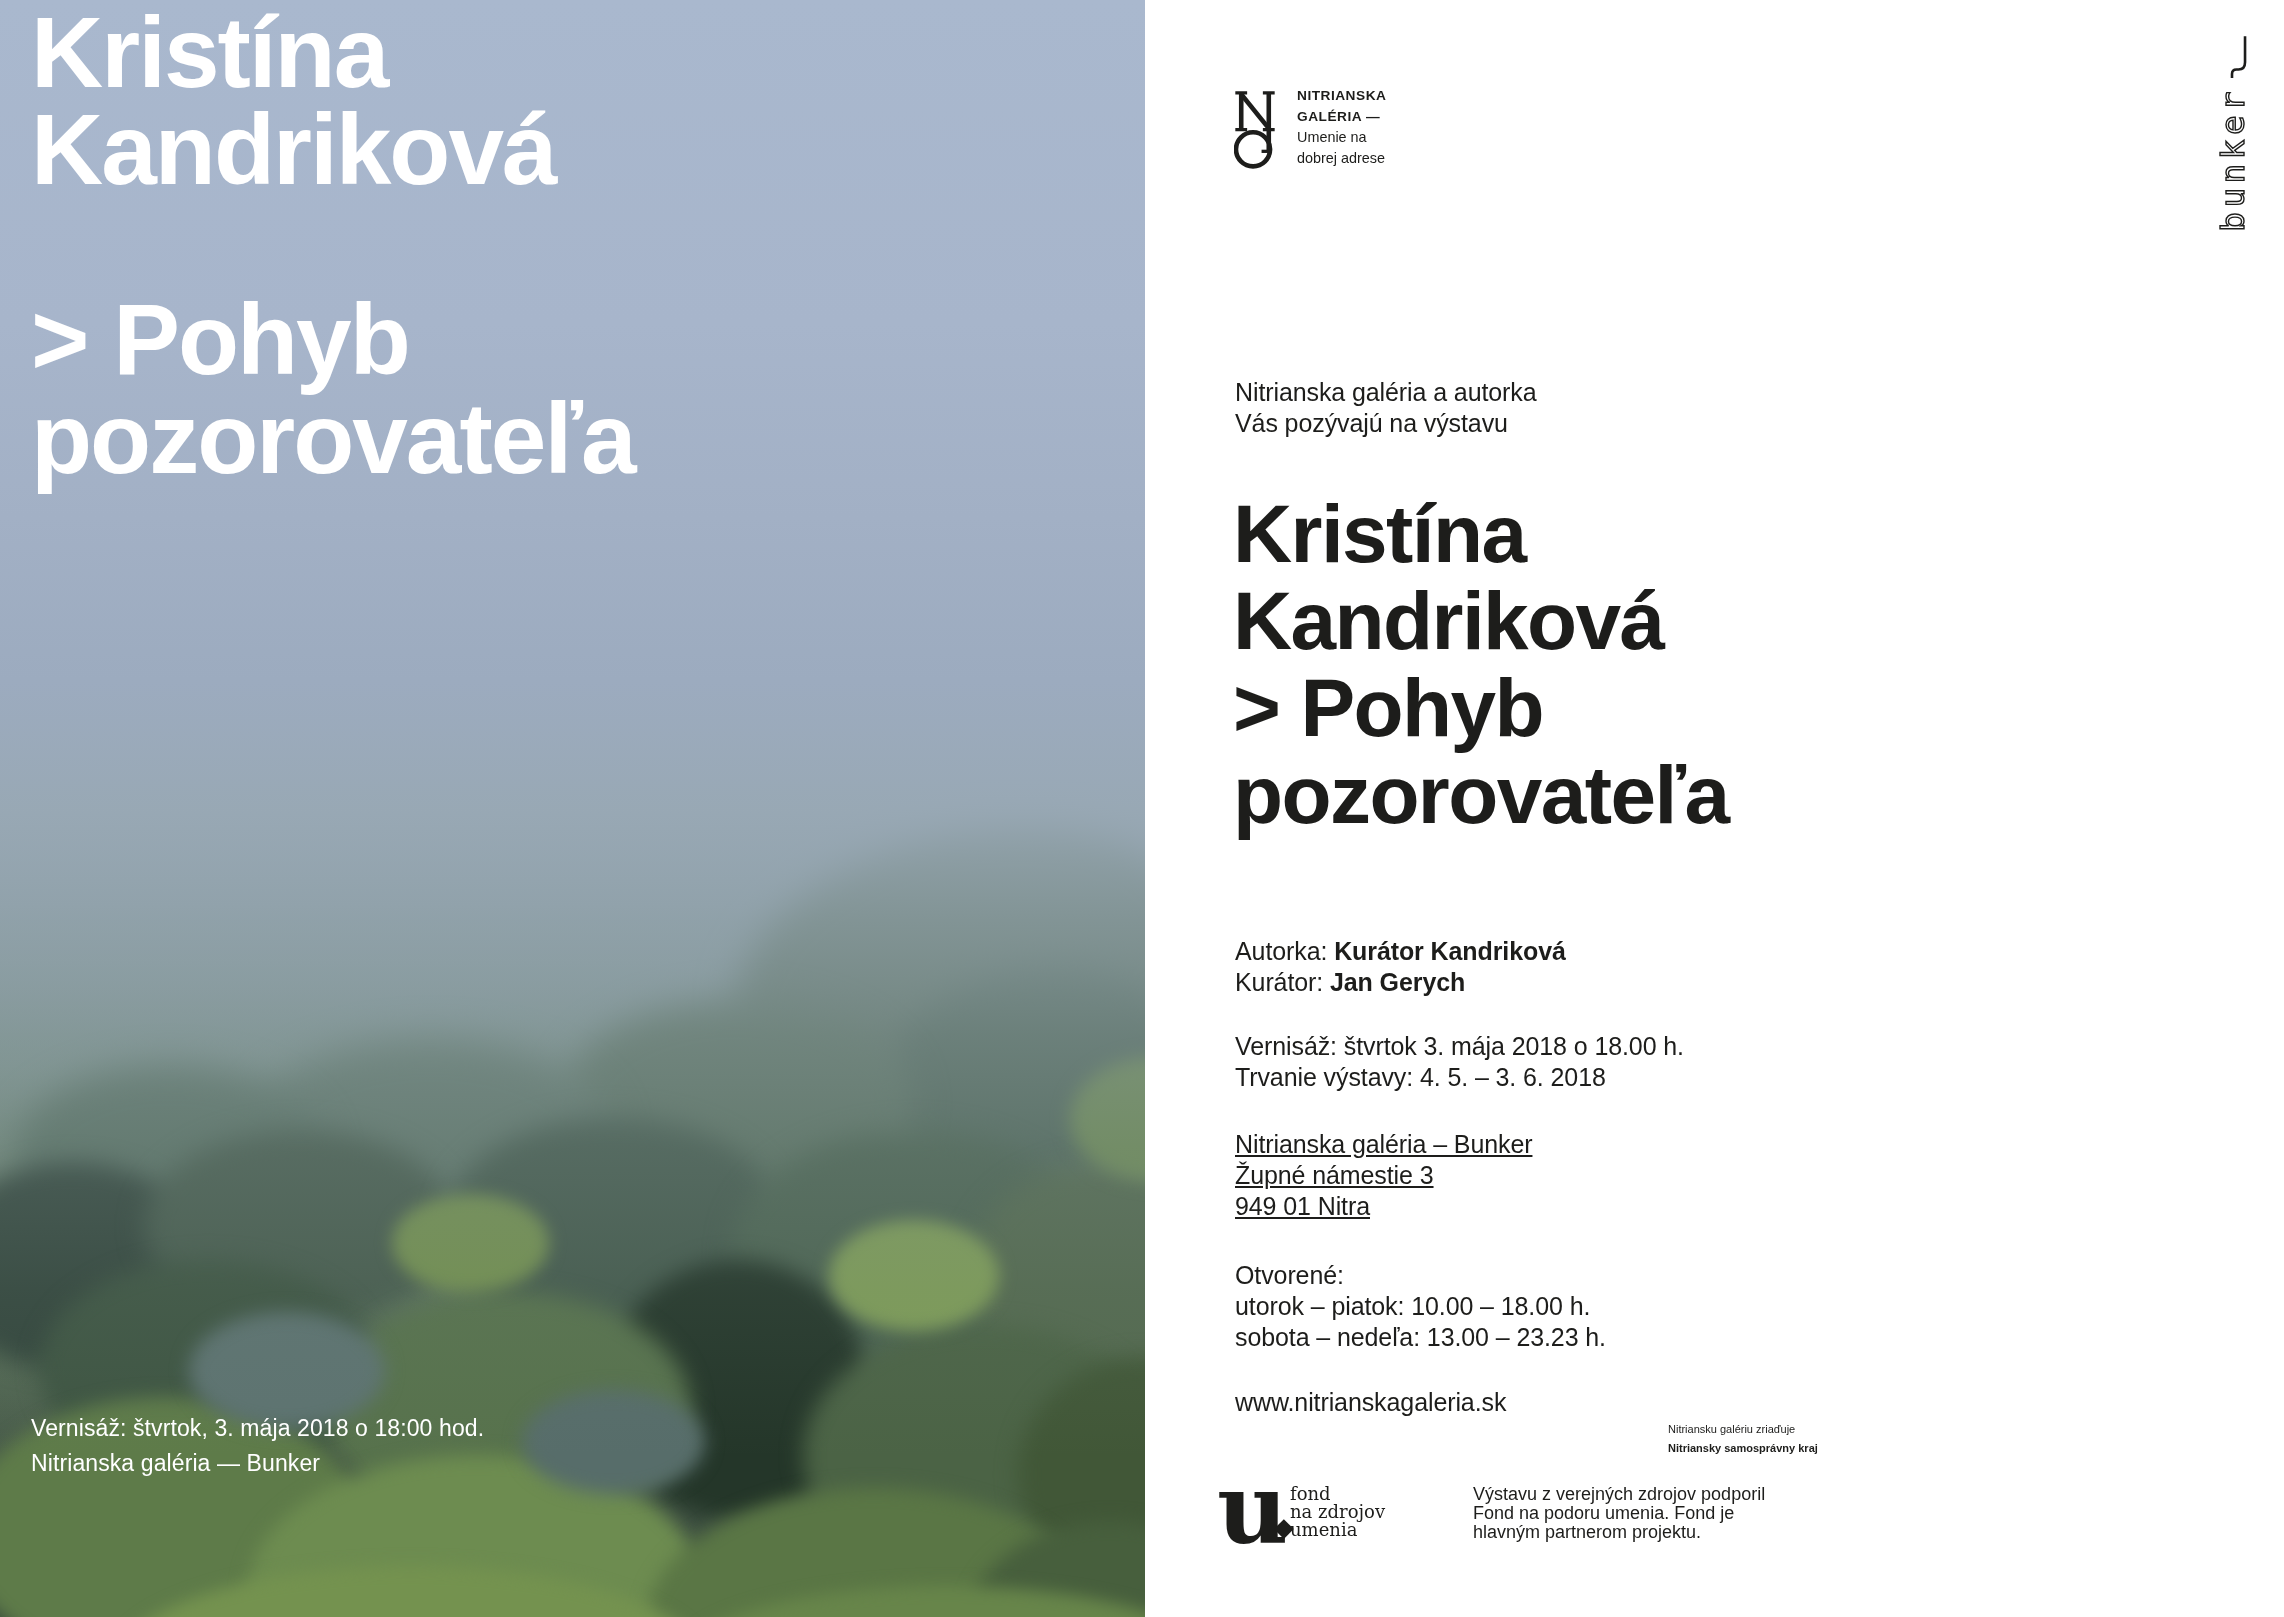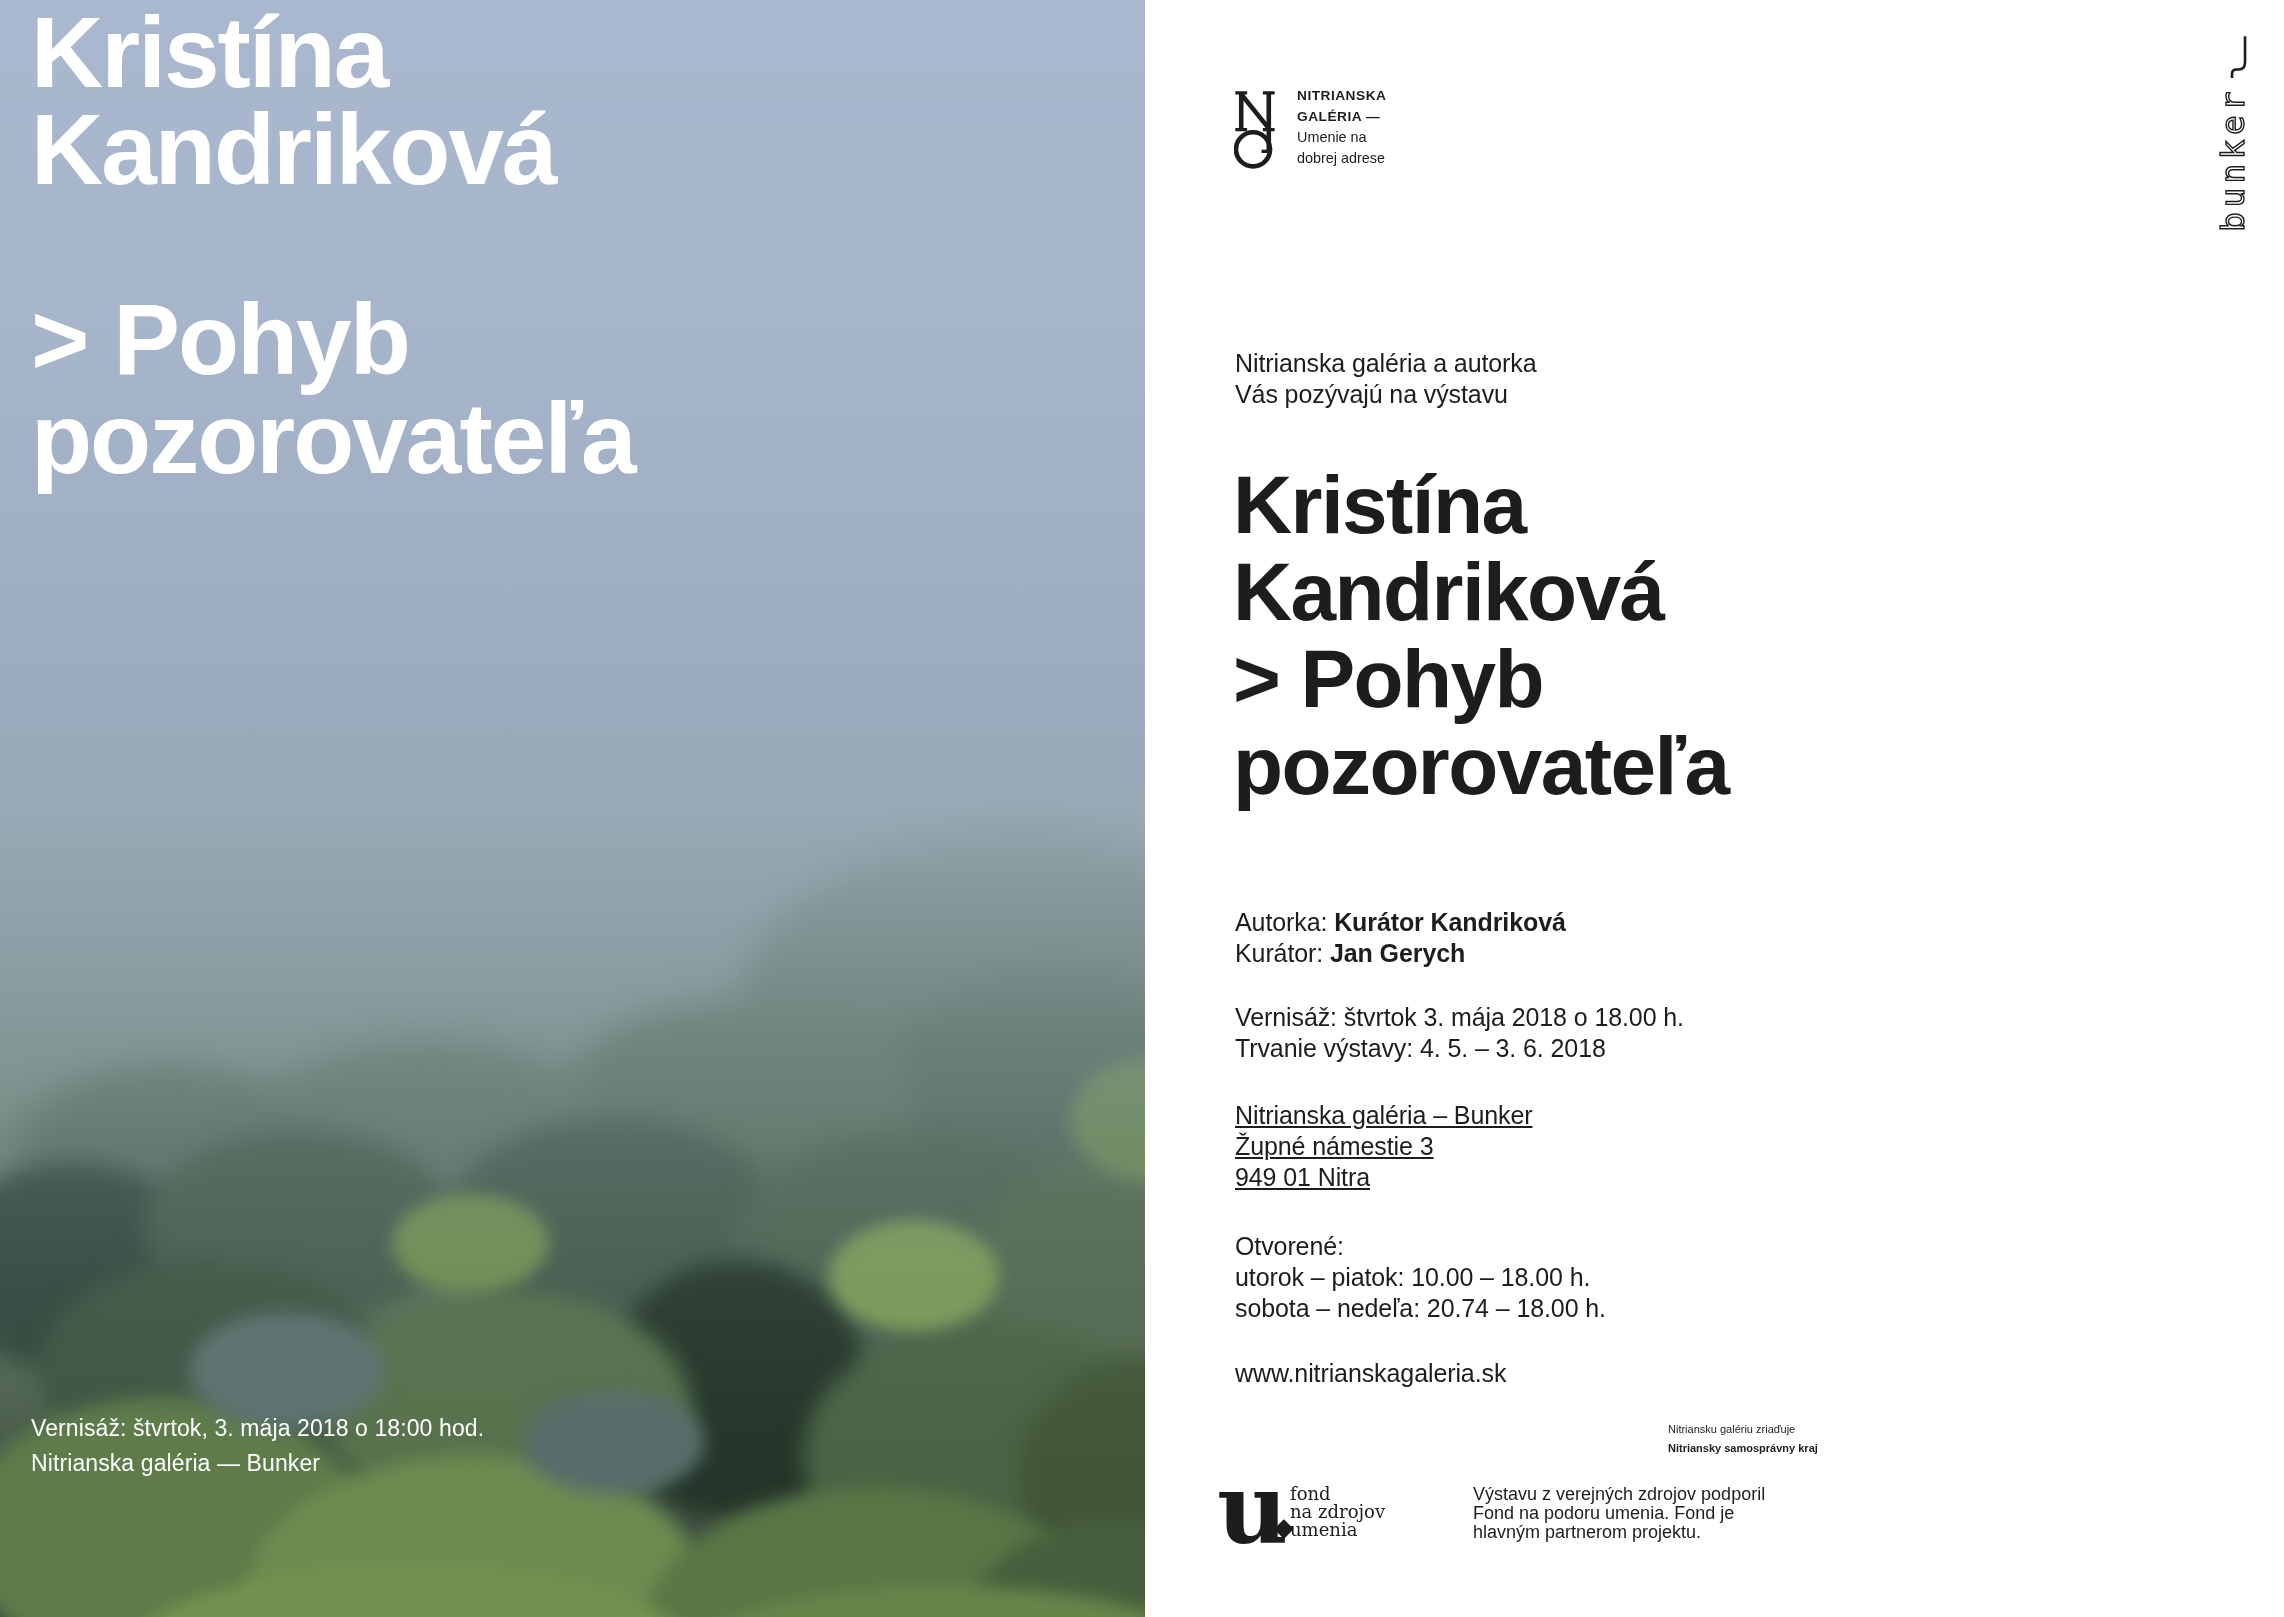--- a/index.html
+++ b/index.html
@@ -32,21 +32,21 @@
   .photo-subtitle{
     position:absolute;left:31px;top:290px;color:#fff;font-weight:bold;
     font-size:100px;line-height:99px;letter-spacing:-2px;
   }
   .photo-event{
     position:absolute;left:31px;top:1411px;color:#fff;
     font-size:23px;line-height:35px;letter-spacing:0.1px;font-weight:400;
   }
   
   .panel{position:absolute;left:1145px;top:0;width:1309px;height:1618px;background:#fff;}
-  .abs{position:absolute;}
+  .abs{position:absolute;margin-top:29px;}
   .ng-logo-svg{position:absolute;left:89px;top:91px;}
   .ng-text{position:absolute;left:152px;top:85px;font-size:14.4px;line-height:21px;}
   .ng-text .ng-bold{font-weight:bold;font-size:13.7px;letter-spacing:0.5px;}
   .bunker-svg{position:absolute;left:1068px;top:35px;}
   .intro{left:90px;top:348px;font-size:25px;line-height:31px;}
   .big-title{
     left:88px;top:461px;font-size:82px;line-height:87px;font-weight:bold;letter-spacing:-1.6px;
   }
   .body-block{font-size:25px;line-height:31px;letter-spacing:-0.1px;}
   .credits{left:90px;top:907px;}
@@ -172,21 +172,21 @@
 
     <div class="abs venue body-block">
       <div>Nitrianska galéria – Bunker</div>
       <div>Župné námestie 3</div>
       <div>949 01 Nitra</div>
     </div>
 
     <div class="abs hours body-block">
       <div>Otvorené:</div>
       <div>utorok – piatok: 10.00 – 18.00 h.</div>
-      <div>sobota – nedeľa: 20.74 – 18.00 h.</div>
+      <div>sobota – nedeľa: 13.00 – 23.23 h.</div>
     </div>
 
     <div class="abs web body-block">www.nitrianskagaleria.sk</div>
 
     <div>
       <span class="fpu-u">u</span>
       <span class="fpu-diamond"></span>
       <div class="fpu-text">
         <div>fond</div>
         <div>na zdrojov</div>

